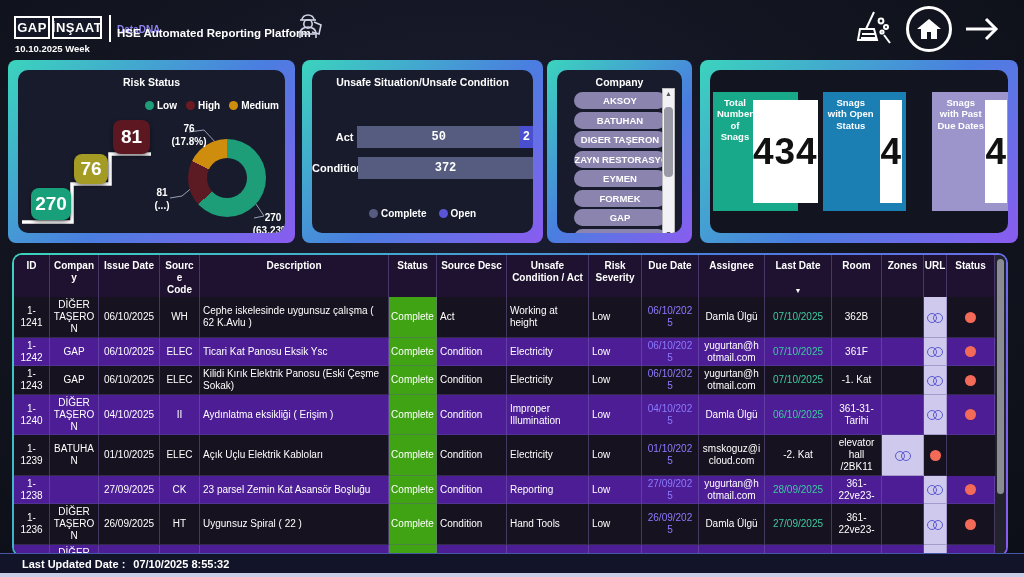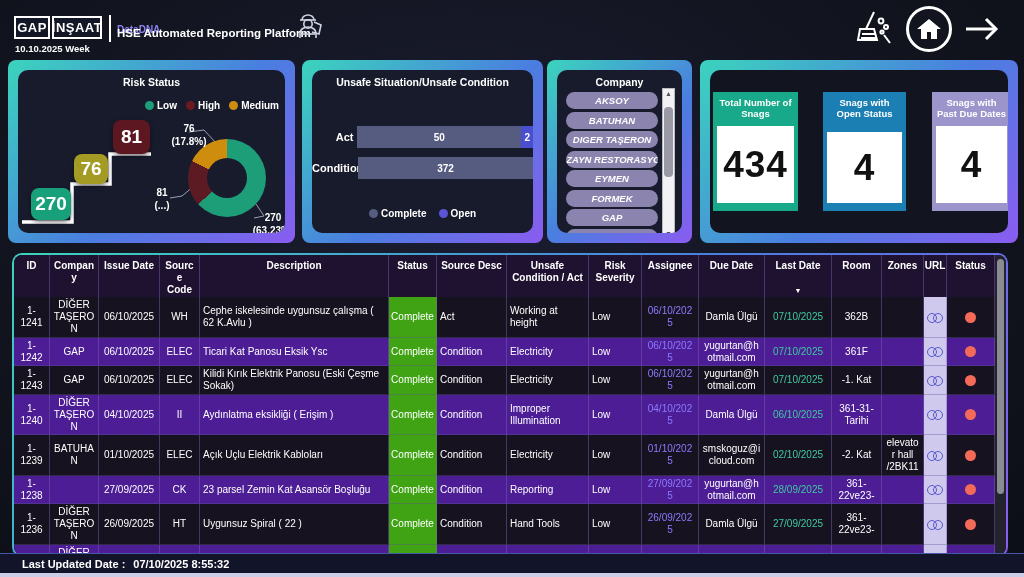--- a/index.html
+++ b/index.html
@@ -49,36 +49,36 @@
     border-radius:50%; background:#181b2c; }
   .donut-label { position:absolute; font-size:10px; font-weight:bold; text-align:center; line-height:1.25; }
   #dlabel-0 { left:143px; top:53px; width:56px; }
   #dlabel-1 { left:126px; top:117px; width:36px; }
   #dlabel-2 { left:224px; top:142px; width:62px; }
   
   .bar-row { position:absolute; left:0; display:flex; align-items:center; width:100%; }
   #bar-row-0 { top:56px; } #bar-row-1 { top:87px; }
   .bar-label { width:46px; text-align:right; font-size:11px; font-weight:bold; padding-right:4px; }
   .bar-track { width:178px; height:22px; display:flex; }
-  .bar-seg { display:flex; align-items:center; justify-content:center; font-size:10px; font-weight:bold; color:#fff; }
+  .bar-seg { display:flex; align-items:center; justify-content:center; font-size:12px; font-weight:bold; color:#fff;font-family:Liberation Mono, monospace; }
   .seg-complete { background:#565b80; }
   .seg-open { background:#4a4fd0; }
   #unsafe-legend { position:absolute; bottom:14px; width:100%; display:flex; justify-content:center; gap:12px; }
   
-  #company-list { position:absolute; left:9px; top:22px; width:92px;font-style:italic; }
+  #company-list { position:absolute; left:17px; top:22px; width:92px; }
   .company-pill { height:17px; margin-bottom:2.5px; background:#8b84ae; border-radius:9px;
     display:flex; align-items:center; justify-content:center; font-size:9.5px; font-weight:bold; color:#fff;
     white-space:nowrap; overflow:hidden; cursor:pointer; }
   #company-scroll { position:absolute; right:7px; top:18px; width:13px; height:152px; background:#f2f2f6;
     border:1px solid #bbb; display:flex; flex-direction:column; align-items:center; }
   .scroll-arrow { font-size:7px; color:#555; line-height:10px; height:10px; }
   #company-thumb { width:9px; flex:0 0 70px; margin-top:8px; background:#9a9aa6; border-radius:4px; }
   #company-spacer { flex:1; }
   
-  .kpi-card { position:absolute; top:22px; height:119px; padding:5px 4px 8px 4px; display:flex; flex-direction:column; }
+  .kpi-card { position:absolute; top:22px; height:119px; padding:5px 4px 8px 4px; display:flex; flex-direction:row; }
   #kpi-0 { left:3px; width:85px; } #kpi-1 { left:113px; width:83px; } #kpi-2 { left:222px; width:79px; }
   .kpi-title { font-size:9.5px; font-weight:bold; text-align:center; line-height:1.2; height:26px; }
   .kpi-valuebox { flex:1; background:#fff; margin-top:3px; display:flex; align-items:center; justify-content:center;text-align:center; }
   .kpi-value { color:#111; font-weight:bold; font-size:37px; letter-spacing:1px; }
   
   #table-panel { left:12px; top:253px; width:996px; height:304px; border-radius:10px; padding:2px;
     position:absolute; background:linear-gradient(135deg,#3bd4bd 0%,#4a7ee0 55%,#8a5cf0 100%); }
   #table-inner { width:100%; height:100%; border-radius:8px; background:#151021; overflow:hidden; display:flex; }
   #grid-area { flex:1; overflow:hidden; }
   .tr { display:grid; grid-template-columns:36px 49px 61px 40px 1fr 48px 70px 82px 53px 57px 66px 67px 50px 42px 23px 48px; }
@@ -271,22 +271,22 @@
       <div class="tr" id="thead">
           <div class="th c-id">ID</div>
           <div class="th c-company">Company</div>
           <div class="th c-issue_date">Issue Date</div>
           <div class="th c-source_code">Source Code</div>
           <div class="th c-description">Description</div>
           <div class="th c-status">Status</div>
           <div class="th c-source_desc">Source Desc</div>
           <div class="th c-unsafe">Unsafe Condition / Act</div>
           <div class="th c-risk">Risk Severity</div>
+          <div class="th c-due_date">Due Date</div>
           <div class="th c-assignee">Assignee</div>
-          <div class="th c-due_date">Due Date</div>
           <div class="th c-last_date">Last Date<span class="sort-arrow">▼</span></div>
           <div class="th c-room">Room</div>
           <div class="th c-zones">Zones</div>
           <div class="th c-url">URL</div>
           <div class="th c-dot">Status</div>
         </div>
       <div id="tbody">
           <div class="tr odd">
             <div class="td c-id ctr">1-1241</div>
             <div class="td c-company ctr">DİĞER TAŞERON</div>
@@ -380,21 +380,20 @@
             <div class="td c-company ctr">BATUHAN</div>
             <div class="td c-issue_date ctr">01/10/2025</div>
             <div class="td c-source_code ctr">ELEC</div>
             <div class="td c-description">Açık Uçlu Elektrik Kabloları</div>
             <div class="td c-status complete">Complete</div>
             <div class="td c-unsafe">Condition</div>
             <div class="td c-source_desc">Electricity</div>
             <div class="td c-risk">Low</div>
             <div class="td c-due_date ctr">01/10/2025</div>
             <div class="td c-assignee ctr">smskoguz@icloud.com</div>
-            <div class="td c-last_date ctr">02/10/2025</div>
             <div class="td c-room ctr">-2. Kat</div>
             <div class="td c-zones ctr">elevator hall /2BK11</div>
             <div class="td c-url">
               <span class="chain-icon"></span>
             </div>
             <div class="td c-dot ctr">
               <span class="status-dot"></span>
             </div>
           </div>
           <div class="tr even">

